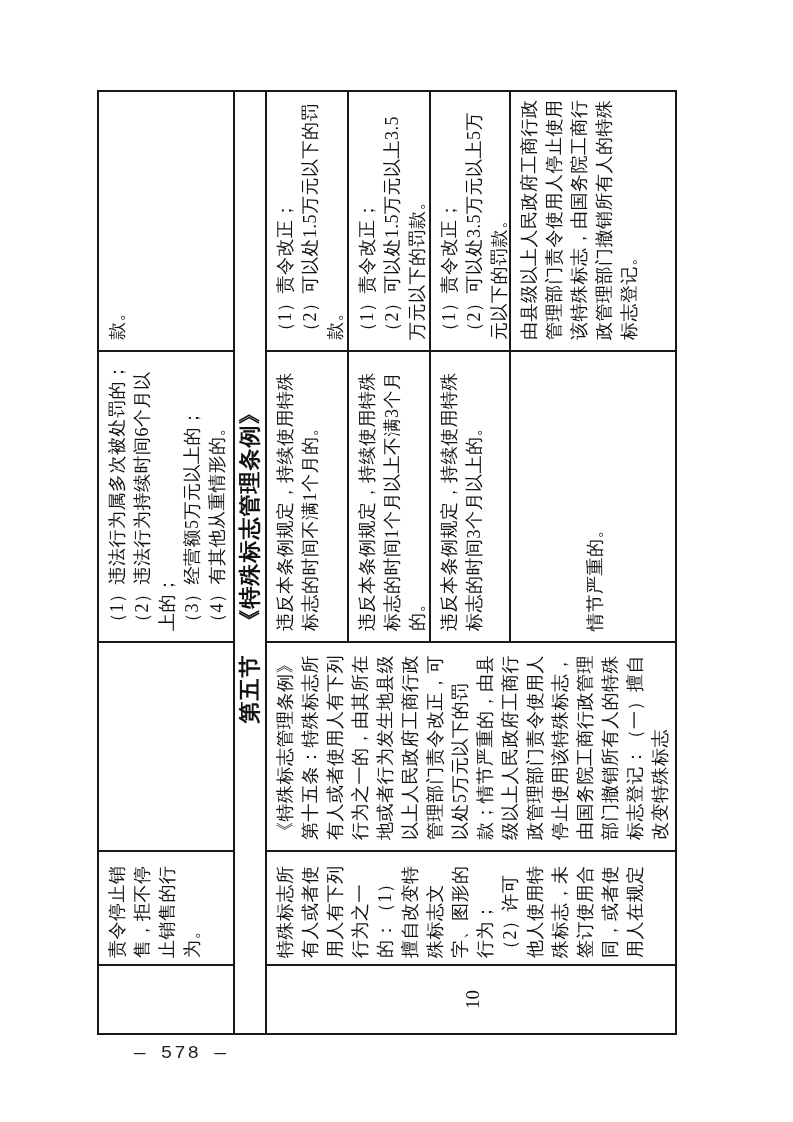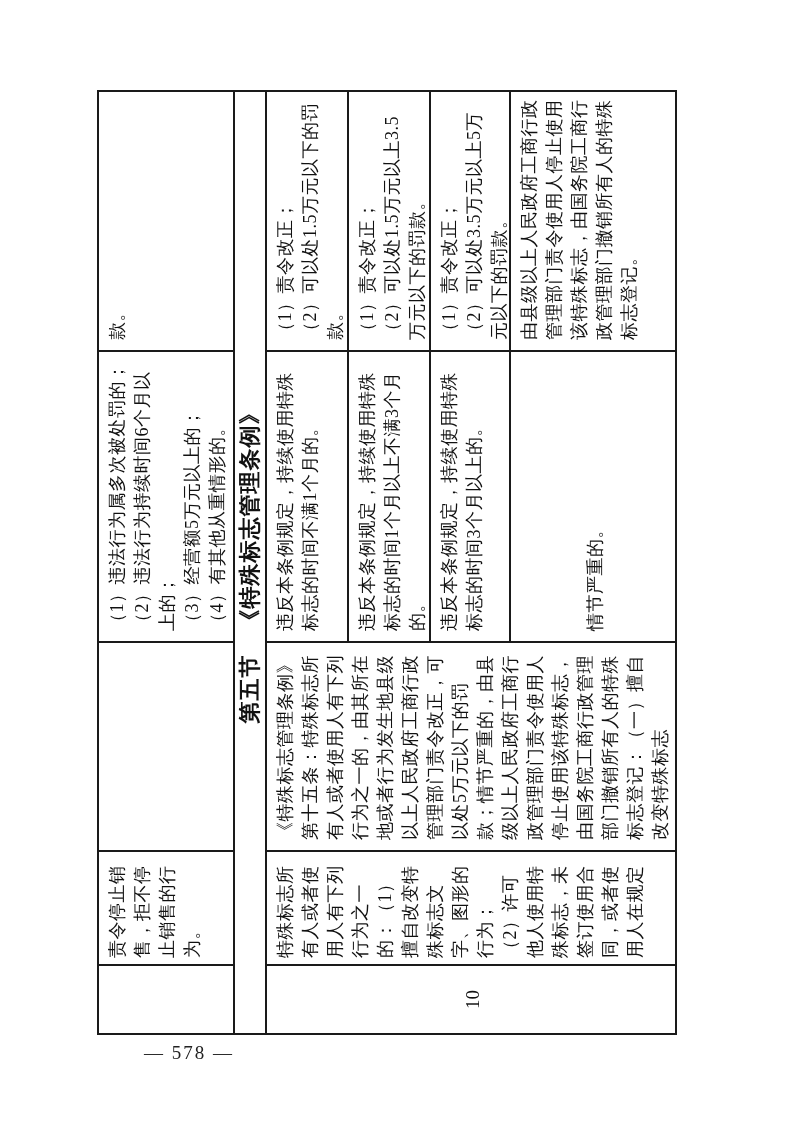--- a/index.html
+++ b/index.html
@@ -66,22 +66,22 @@
   .section-title {
     font-weight: bold;
     font-size: 22px;
     letter-spacing: 1px;
     white-space: nowrap;
   }
   .seq-num { font-size: 19px; letter-spacing: 0; }
 
   .pfooter {
     position: absolute;
-    left: 144px; top: 1042px;
-    font-family: Liberation Serif, serif;
+    left: 134px; top: 1042px;
+    font-family: Liberation Mono, monospace;
     font-size: 19px;
     color: #222;
     letter-spacing: 2px;
   }
 </style>
 </head>
 <body>
 
 <div class="page">
 

